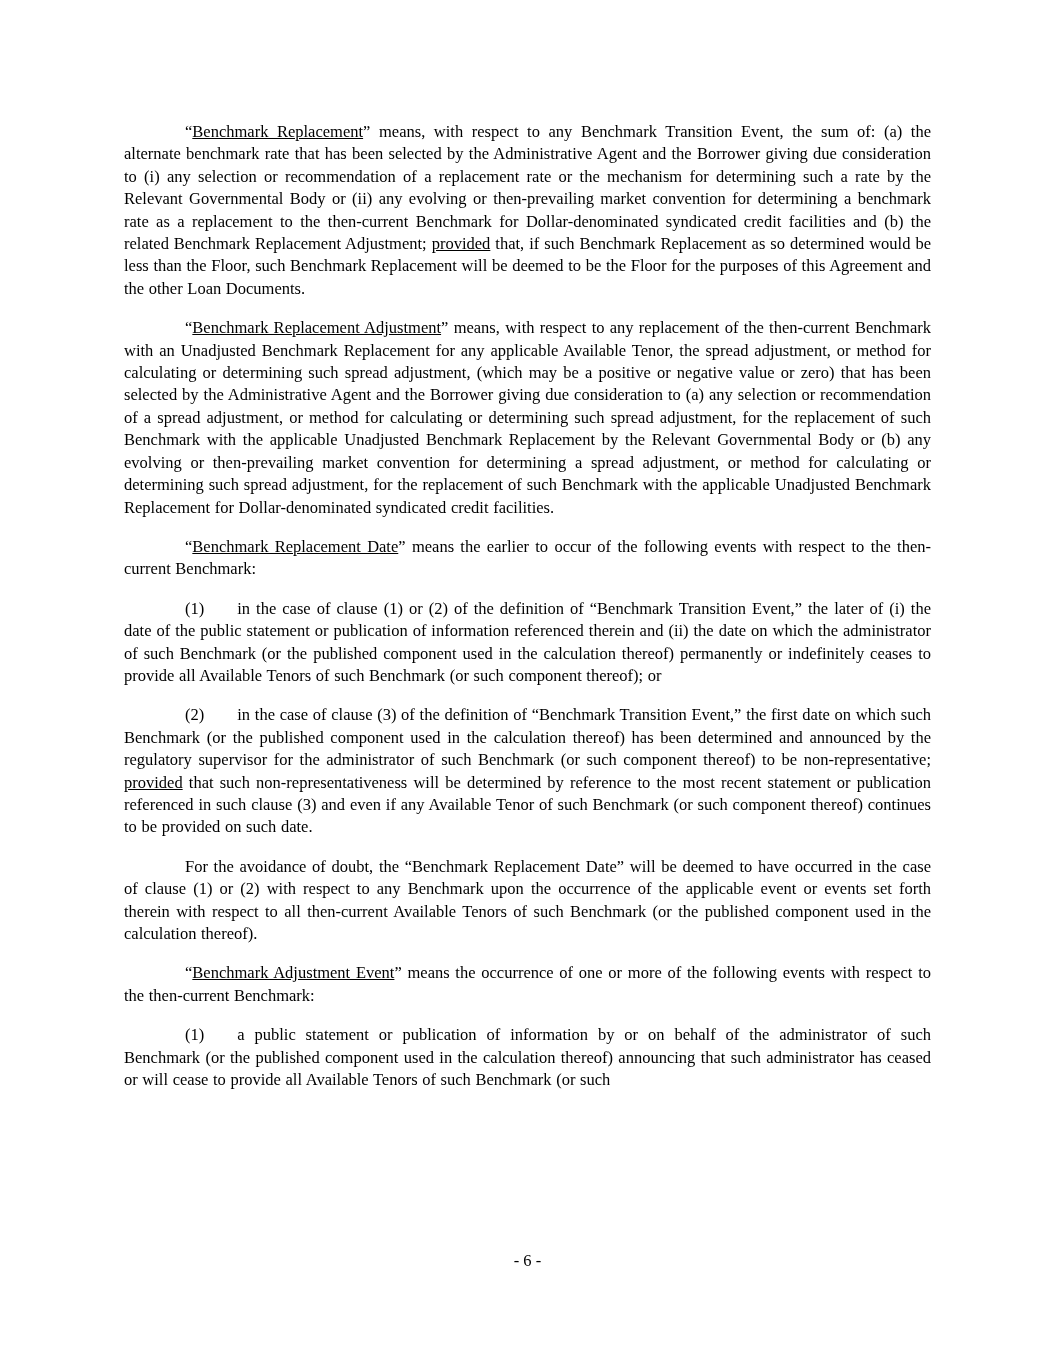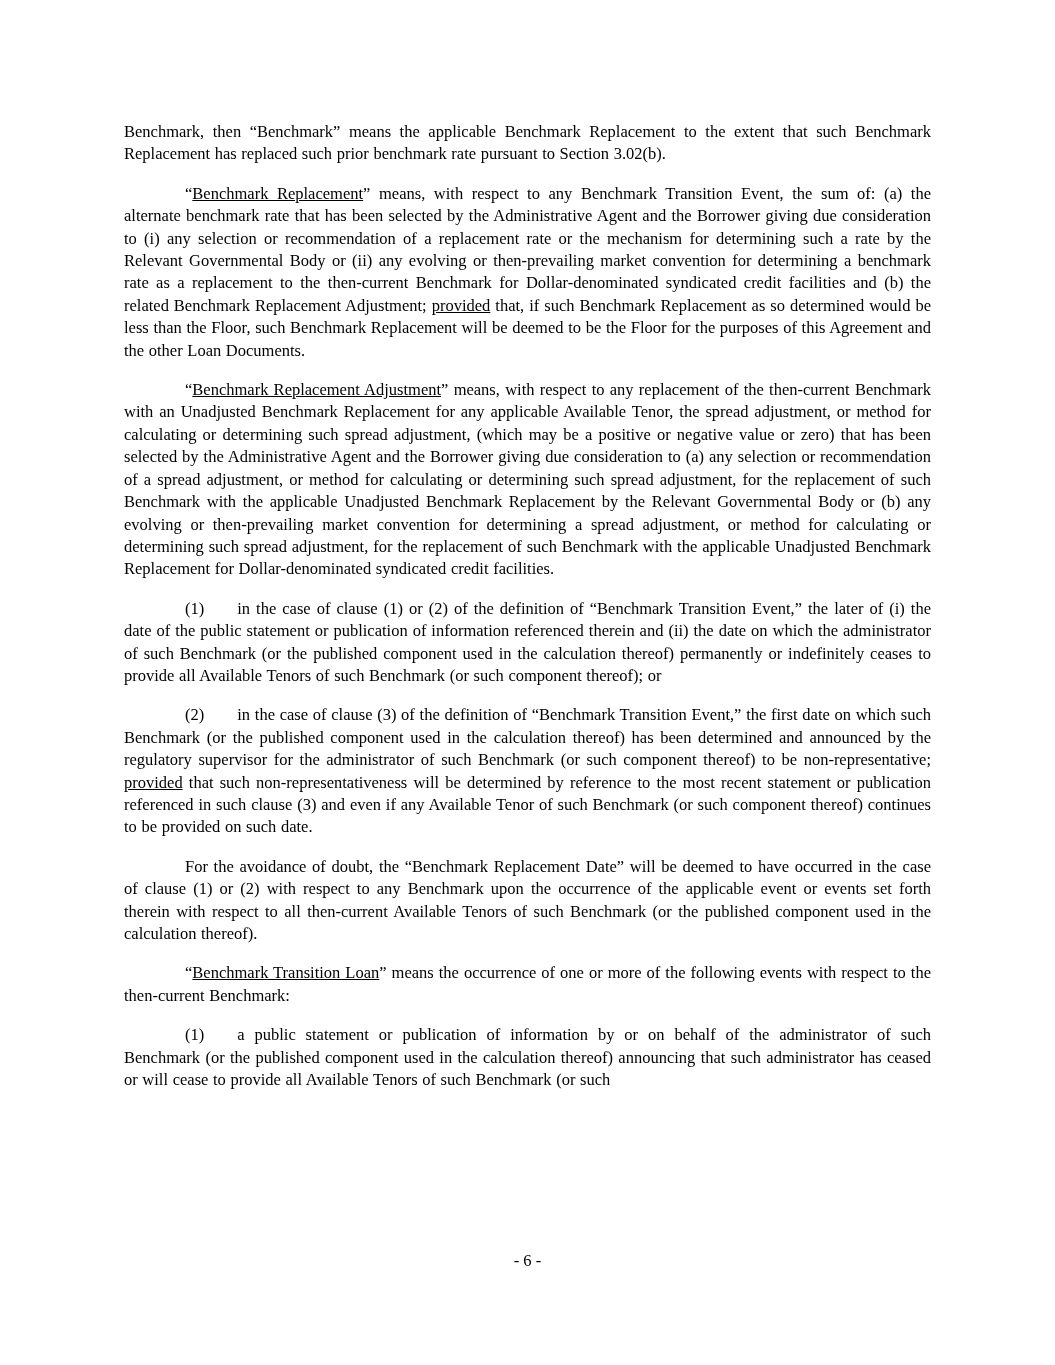--- a/index.html
+++ b/index.html
@@ -51,23 +51,23 @@
     text-align: center;
     font-size: 16.5px;
     line-height: 22.4px;
   }
 </style>
 </head>
 <body>
 
 <div class="page">
   <div class="doc-body">
-      <p class="para"><span>Benchmark, then “Benchmark” means the applicable Benchmark Replacement to the extent that such Benchmark Replacement has replaced such prior benchmark rate pursuant to Section 3.02(b).</span></p>
       <p class="para indent"><span>“</span><span class="underline">Benchmark Replacement</span><span>” means, with respect to any Benchmark Transition Event, the sum of: (a) the alternate benchmark rate that has been selected by the Administrative Agent and the Borrower giving due consideration to (i) any selection or recommendation of a replacement rate or the mechanism for determining such a rate by the Relevant Governmental Body or (ii) any evolving or then-prevailing market convention for determining a benchmark rate as a replacement to the then-current Benchmark for Dollar-denominated syndicated credit facilities and (b) the related Benchmark Replacement Adjustment; </span><span class="underline">provided</span><span> that, if such Benchmark Replacement as so determined would be less than the Floor, such Benchmark Replacement will be deemed to be the Floor for the purposes of this Agreement and the other Loan Documents.</span></p>
       <p class="para indent"><span>“</span><span class="underline">Benchmark Replacement Adjustment</span><span>” means, with respect to any replacement of the then-current Benchmark with an Unadjusted Benchmark Replacement for any applicable Available Tenor, the spread adjustment, or method for calculating or determining such spread adjustment, (which may be a positive or negative value or zero) that has been selected by the Administrative Agent and the Borrower giving due consideration to (a) any selection or recommendation of a spread adjustment, or method for calculating or determining such spread adjustment, for the replacement of such Benchmark with the applicable Unadjusted Benchmark Replacement by the Relevant Governmental Body or (b) any evolving or then-prevailing market convention for determining a spread adjustment, or method for calculating or determining such spread adjustment, for the replacement of such Benchmark with the applicable Unadjusted Benchmark Replacement for Dollar-denominated syndicated credit facilities.</span></p>
+      <p class="para indent"><span>“</span><span class="underline">Benchmark Replacement Date</span><span>” means the earlier to occur of the following events with respect to the then-current Benchmark:</span></p>
       <p class="para indent"><span>(1)</span><span class="tab"></span><span>in the case of clause (1) or (2) of the definition of “Benchmark Transition Event,” the later of (i) the date of the public statement or publication of information referenced therein and (ii) the date on which the administrator of such Benchmark (or the published component used in the calculation thereof) permanently or indefinitely ceases to provide all Available Tenors of such Benchmark (or such component thereof); or</span></p>
       <p class="para indent"><span>(2)</span><span class="tab"></span><span>in the case of clause (3) of the definition of “Benchmark Transition Event,” the first date on which such Benchmark (or the published component used in the calculation thereof) has been determined and announced by the regulatory supervisor for the administrator of such Benchmark (or such component thereof) to be non-representative; </span><span class="underline">provided</span><span> that such non-representativeness will be determined by reference to the most recent statement or publication referenced in such clause (3) and even if any Available Tenor of such Benchmark (or such component thereof) continues to be provided on such date.</span></p>
       <p class="para indent"><span>For the avoidance of doubt, the “Benchmark Replacement Date” will be deemed to have occurred in the case of clause (1) or (2) with respect to any Benchmark upon the occurrence of the applicable event or events set forth therein with respect to all then-current Available Tenors of such Benchmark (or the published component used in the calculation thereof).</span></p>
-      <p class="para indent"><span>“</span><span class="underline">Benchmark Transition Loan</span><span>” means the occurrence of one or more of the following events with respect to the then-current Benchmark:</span></p>
+      <p class="para indent"><span>“</span><span class="underline">Benchmark Adjustment Event</span><span>” means the occurrence of one or more of the following events with respect to the then-current Benchmark:</span></p>
       <p class="para indent"><span>(1)</span><span class="tab"></span><span>a public statement or publication of information by or on behalf of the administrator of such Benchmark (or the published component used in the calculation thereof) announcing that such administrator has ceased or will cease to provide all Available Tenors of such Benchmark (or such</span></p>
     </div>
   <div class="footer">- 6 -</div>
 </div>
 
 </body></html>

